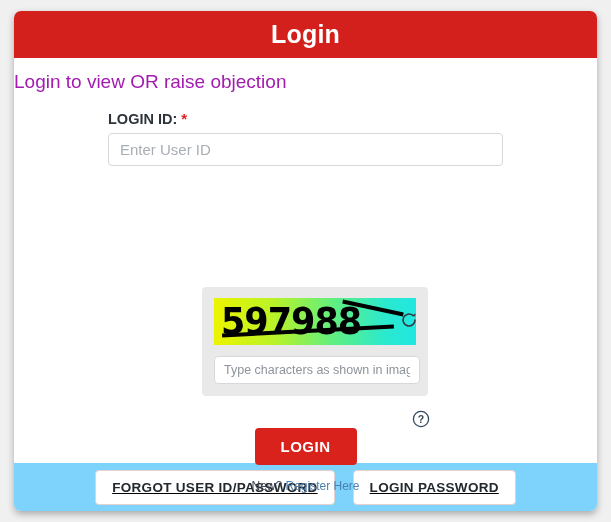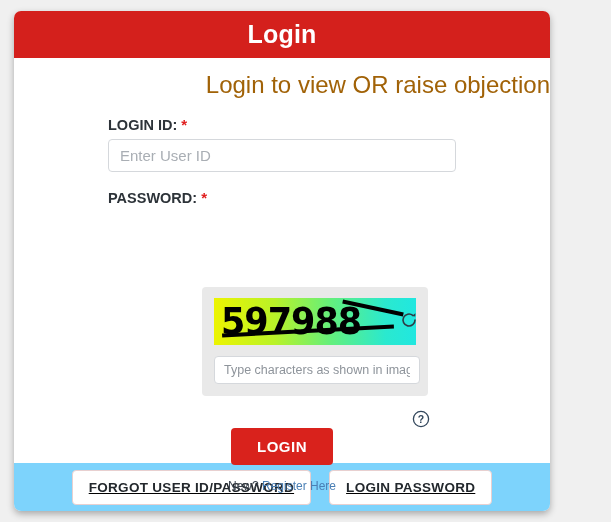--- a/index.html
+++ b/index.html
@@ -10,21 +10,21 @@
     width: 611px;
     height: 522px;
     background: #f0f0f0;
     font-family: "Liberation Sans", sans-serif;
     overflow: hidden;
   }
   .login-card {
     position: absolute;
     left: 14px;
     top: 11px;
-    width: 536px;
+    width: 583px;
     height: 500px;
     background: #ffffff;
     border-radius: 7px;
     box-shadow: 0 3px 7px rgba(0,0,0,0.30);
     overflow: hidden;
     display: flex;
     flex-direction: column;
   }
   .card-header {
     background: #d4201c;
@@ -40,23 +40,23 @@
     font-weight: bold;
     letter-spacing: 0.2px;
   }
   .card-body {
     flex: 1 1 auto;
     background: #ffffff;
     padding: 0;
     position: relative;
   }
   .subtitle {
-    text-align: right;
-    color: #a16207;
-    font-size: 24px;
+    text-align: left;
+    color: #a21caf;
+    font-size: 19px;
     margin-top: 13px;
     margin-bottom: 0;
   }
   .field-block {
     margin: 0 94px 0 94px;
   }
   .field-label {
     font-size: 14.5px;
     font-weight: bold;
     color: #2d3339;
@@ -267,24 +267,20 @@
 
     <div class="field-block">
       <label class="field-label">
         <span>LOGIN ID:</span>
         <span class="req-star">*</span>
       </label>
       <input class="text-input" type="text" placeholder="Enter User ID" style="">
     </div>
 
     <div class="field-block">
-      <label class="field-label">
-        <span>PASSWORD:</span>
-        <span class="req-star">*</span>
-      </label>
     </div>
 
     <div class="captcha-panel">
       <div class="captcha-image-row">
         <div class="captcha-image">
           <span class="captcha-text">597988</span>
           <div class="captcha-strike"></div>
           <div class="captcha-slash"></div>
         </div>
         <button class="refresh-btn">

